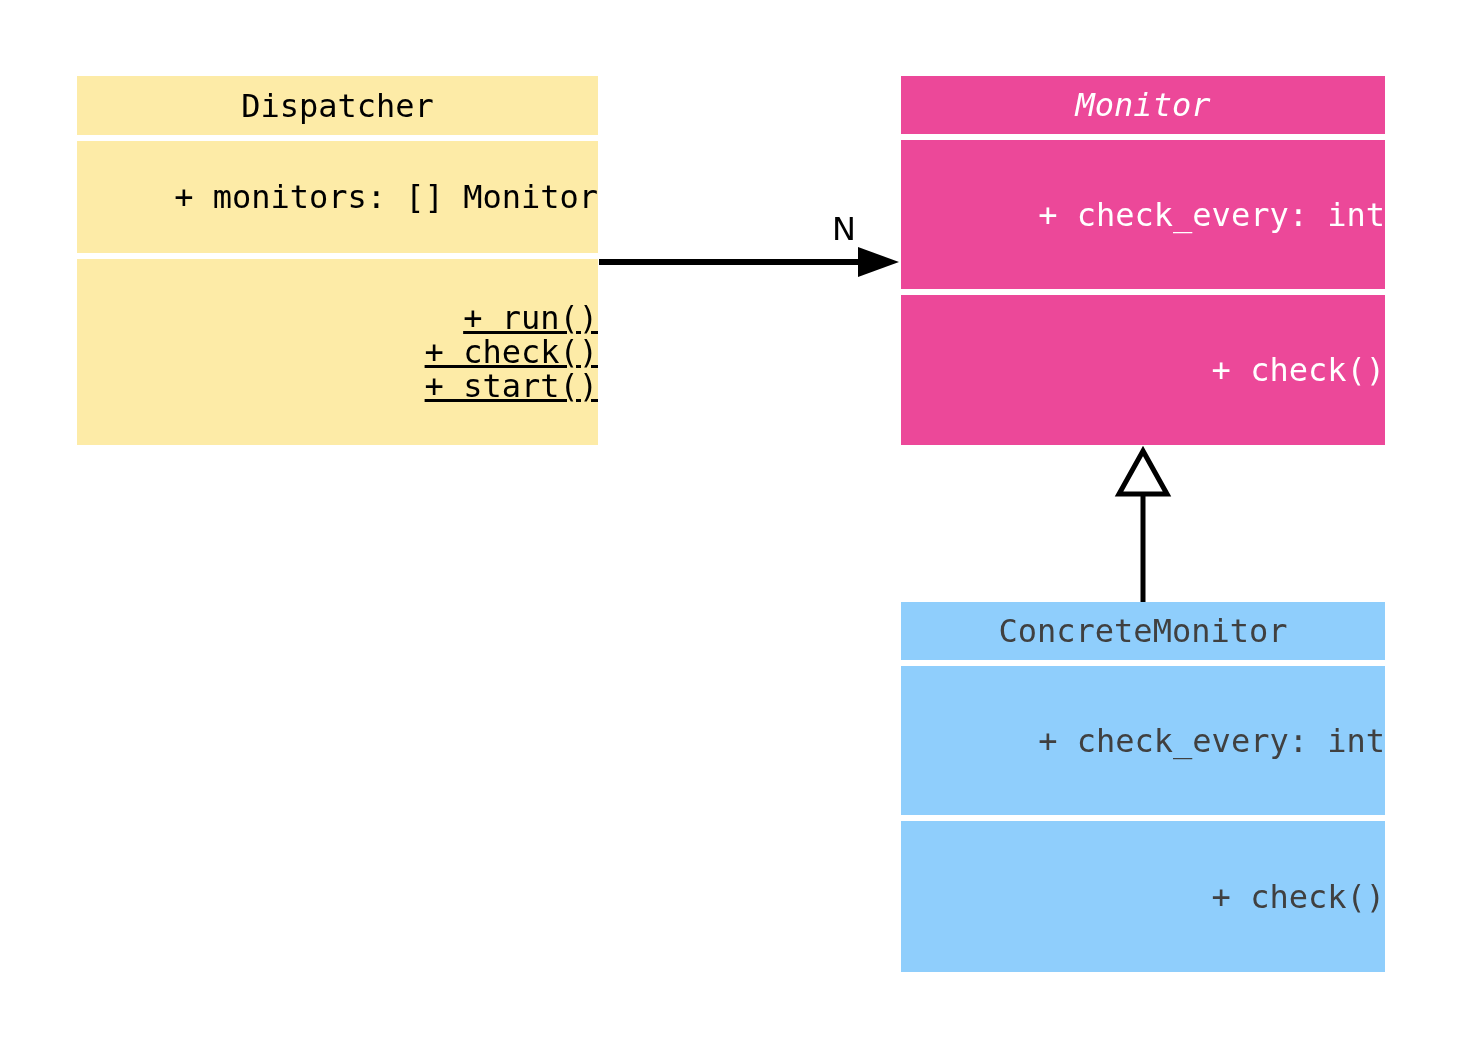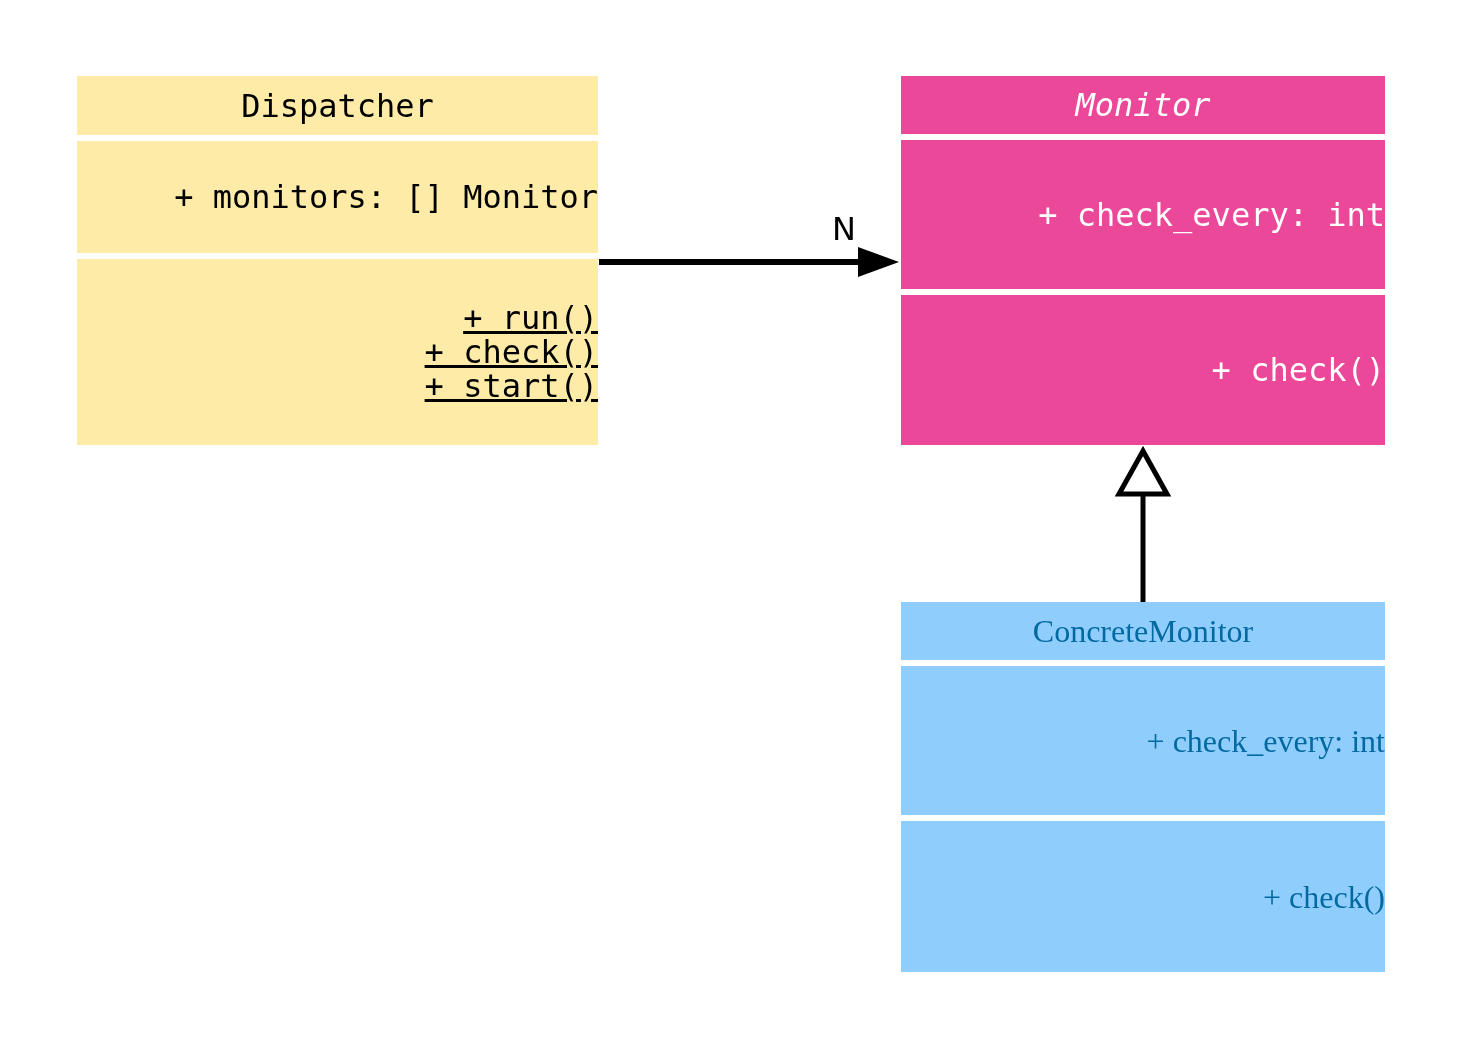--- a/index.html
+++ b/index.html
@@ -40,21 +40,21 @@
   .line {
     line-height: 34px;
     white-space: pre;
   }
   
   .c-dispatcher .sect { background: #FDEBA7; color: #000000; }
   
   .c-monitor .sect { background: #ec4899; color: #ffffff; }
   .c-monitor .title-sect { font-style: italic; }
   
-  .c-concrete .sect { background: #8FCEFC; color: #0369a1; font-family: Liberation Serif, serif; }
+  .c-concrete .sect { background: #8FCEFC; color: #404040; }
 
   #arrow-layer {
     position: absolute;
     left: 0;
     top: 0;
     pointer-events: none;
   }
   .edge-label {
     position: absolute;
     font-family: "DejaVu Sans", "Liberation Sans", sans-serif;

